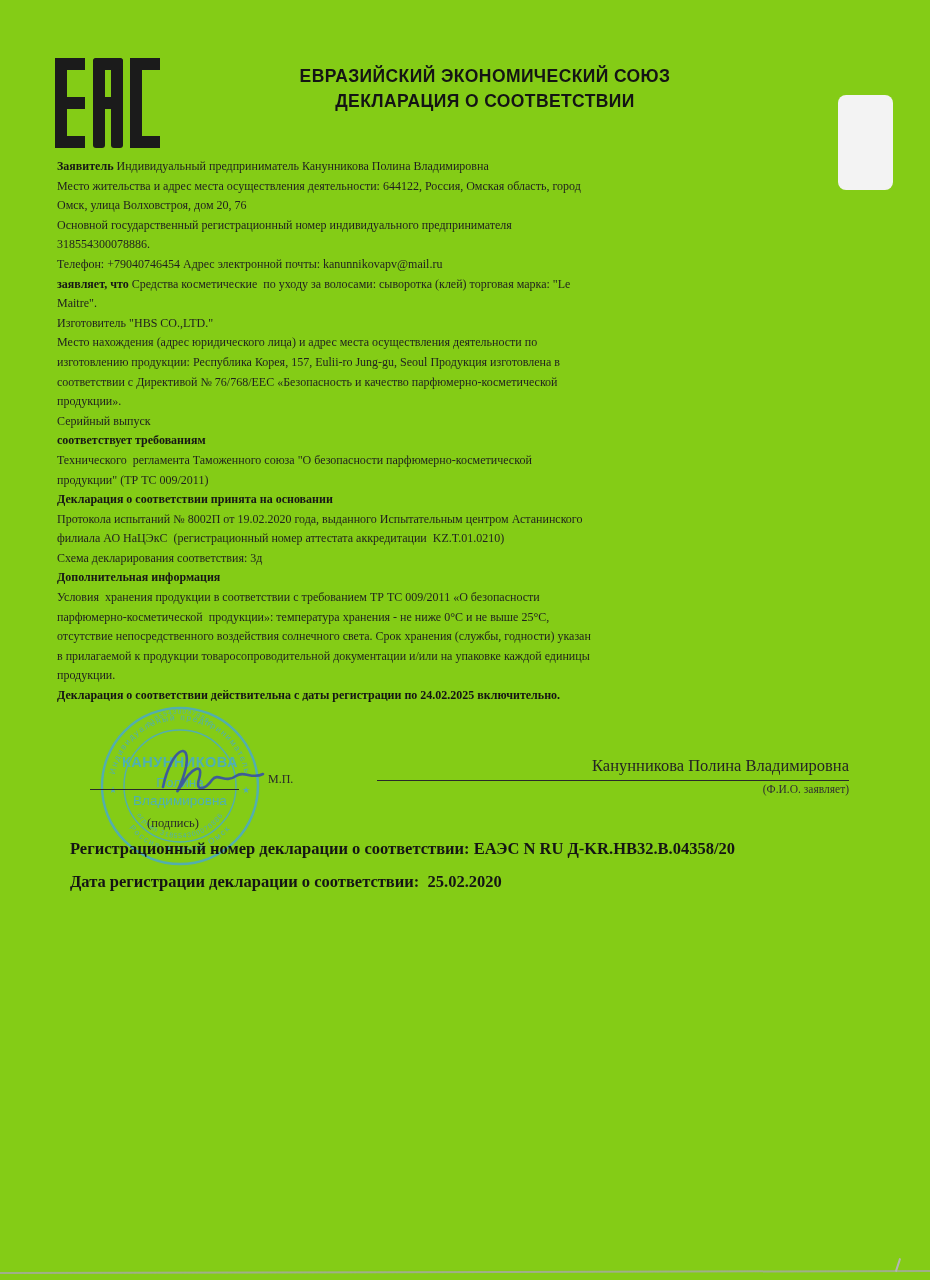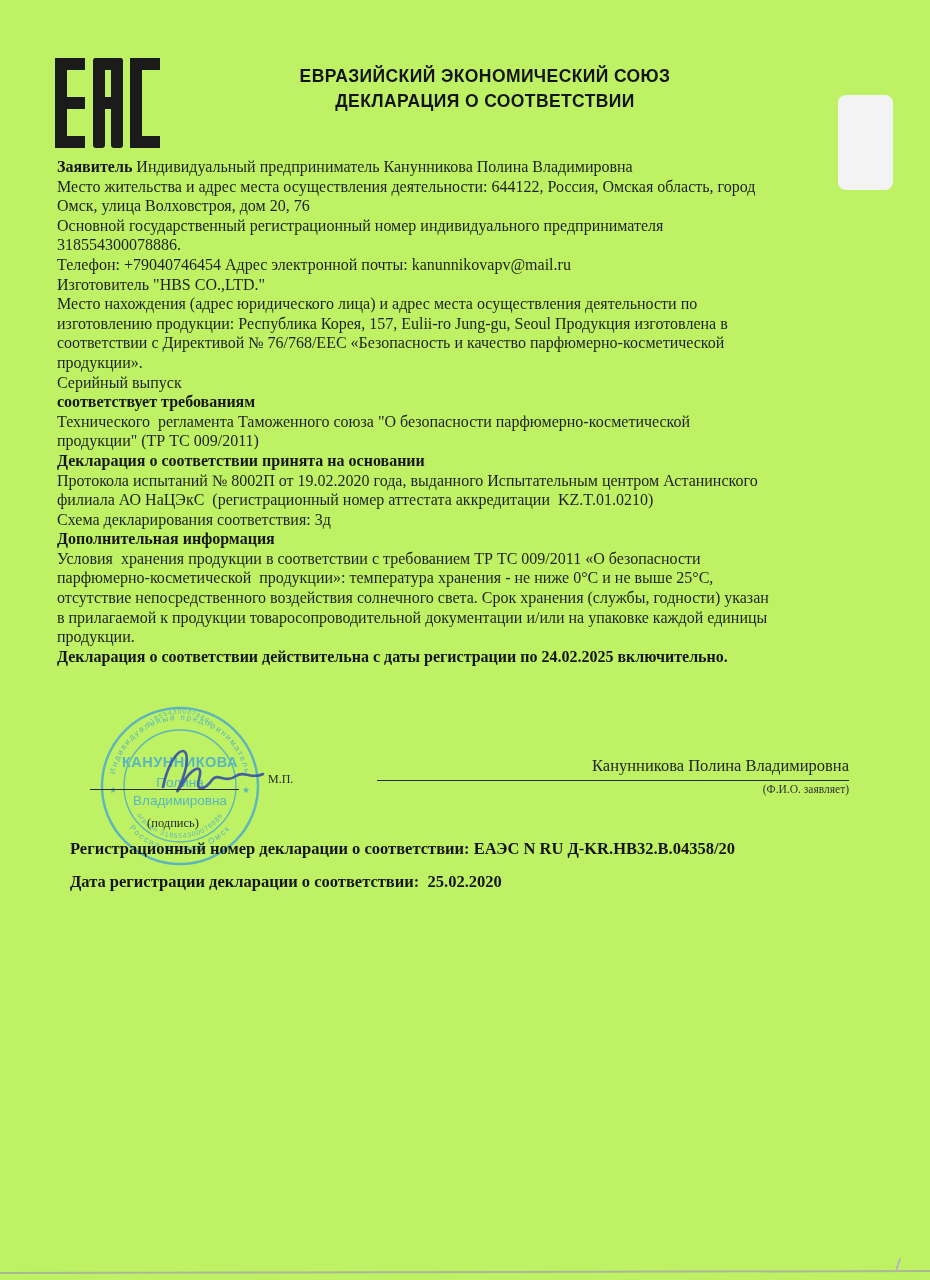--- a/index.html
+++ b/index.html
@@ -1,37 +1,37 @@
 <!DOCTYPE html>
 <html><head>
 <meta charset="utf-8">
 <style>
   html,body{margin:0;padding:0;background:#ffffff;}
   .page{
     position:relative;
     width:930px;height:1280px;
-    background:#bef264;
+    background:#84cc16;
     font-family:"Liberation Serif", serif;
     color:#1f1f1f;
     overflow:hidden;
   }
   
   .hdr{position:absolute;top:58px;left:55px;right:55px;height:95px;}
   .eac-logo{position:absolute;left:0;top:0;}
   .titles{
     position:absolute;left:130px;top:6px;width:600px;
     text-align:center;
     font-family:"Liberation Sans", sans-serif;
     font-weight:bold;font-size:17.5px;line-height:25px;
     color:#141414;letter-spacing:.4px;
   }
   
   .doc-body{
     position:absolute;top:157px;left:57px;width:820px;
-    font-size:16px;line-height:19.6px;
+    font-size:12px;line-height:19.6px;
   }
   .doc-body p{margin:0;white-space:pre-wrap;}
   .doc-body p b{font-weight:bold;color:#161616;}
   .validity{margin-top:11px;font-weight:bold;color:#141414;white-space:pre-wrap;}
   
   .sig-line-left{position:absolute;left:90px;top:789px;width:149px;border-top:1.6px solid #2a2a2a;}
   .podpis{position:absolute;left:118px;top:816px;width:110px;text-align:center;font-size:12.5px;color:#2a2a2a;}
   .mp{position:absolute;left:268px;top:772px;font-size:12px;color:#2a2a2a;}
   .fio-block{position:absolute;left:377px;top:756px;width:472px;text-align:right;}
   .fio-name{font-size:16.5px;color:#242424;padding-bottom:4px;}
@@ -77,20 +77,22 @@
     </div>
   </div>
 
   <div class="doc-body">
     <p><b>Заявитель</b><span> Индивидуальный предприниматель Канунникова Полина Владимировна</span></p>
     <p><b></b><span>Место жительства и адрес места осуществления деятельности: 644122, Россия, Омская область, город
 Омск, улица Волховстроя, дом 20, 76</span></p>
     <p><b></b><span>Основной государственный регистрационный номер индивидуального предпринимателя
 318554300078886.</span></p>
     <p><b></b><span>Телефон: +79040746454 Адрес электронной почты: kanunnikovapv@mail.ru</span></p>
+    <p><b>заявляет, что</b><span> Средства косметические  по уходу за волосами: сыворотка (клей) торговая марка: "Le
+Maitre".</span></p>
     <p><b></b><span>Изготовитель "HBS CO.,LTD."</span></p>
     <p><b></b><span>Место нахождения (адрес юридического лица) и адрес места осуществления деятельности по
 изготовлению продукции: Республика Корея, 157, Eulii-ro Jung-gu, Seoul Продукция изготовлена в
 соответствии с Директивой № 76/768/ЕЕС «Безопасность и качество парфюмерно-косметической
 продукции».</span></p>
     <p><b></b><span>Серийный выпуск</span></p>
     <p><b>соответствует требованиям</b><span></span></p>
     <p><b></b><span>Технического  регламента Таможенного союза "О безопасности парфюмерно-косметической
 продукции" (ТР ТС 009/2011)</span></p>
     <p><b>Декларация о соответствии принята на основании</b><span></span></p>

